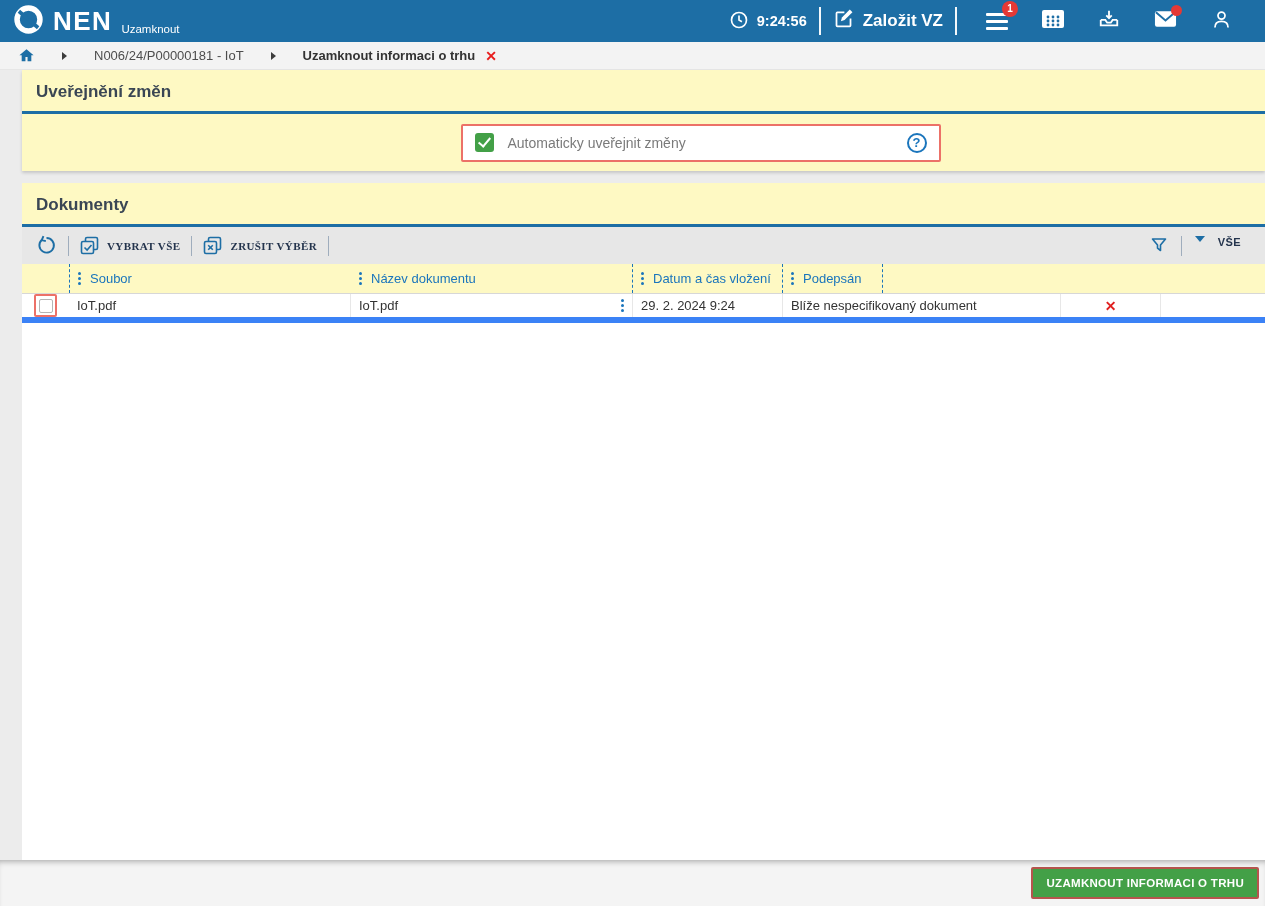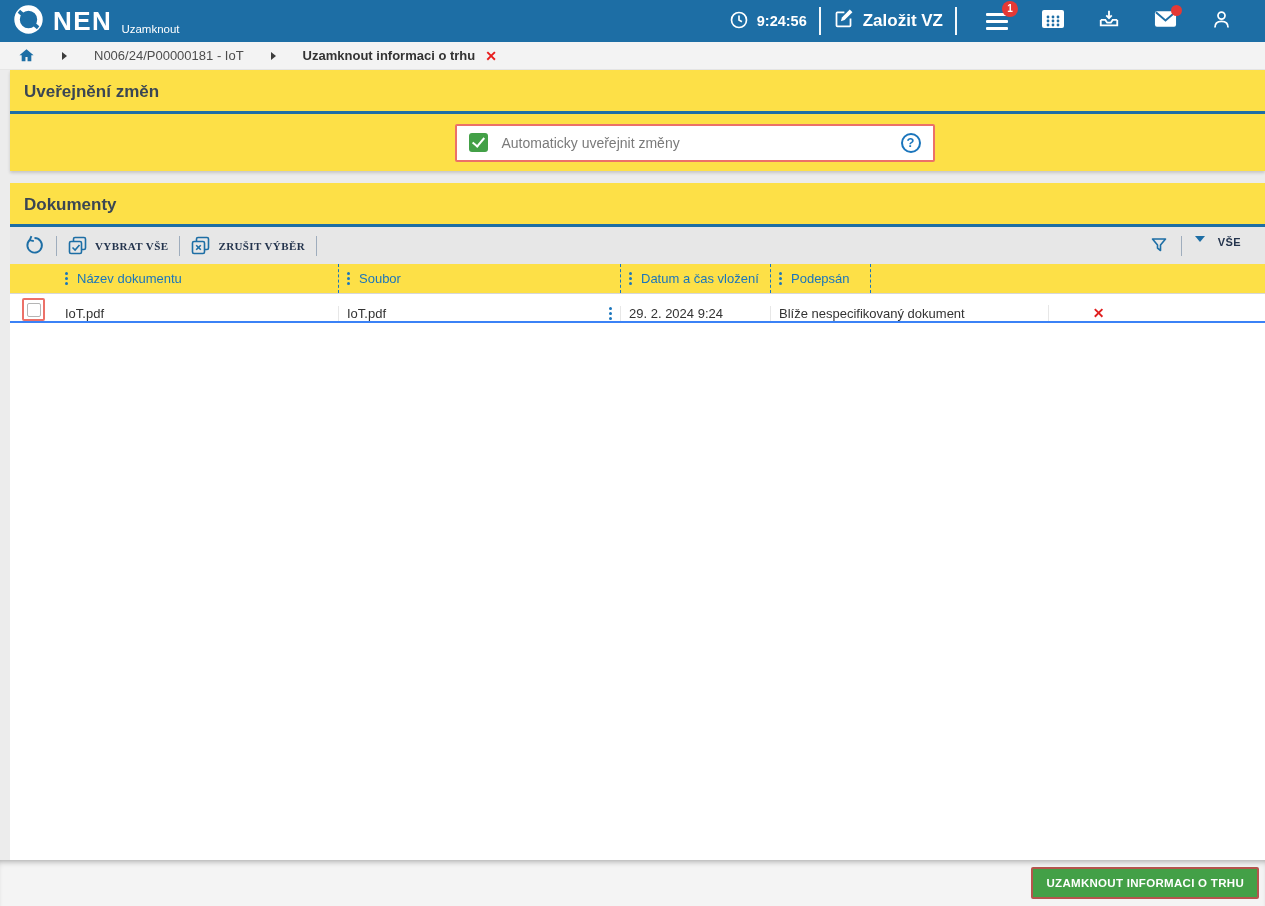--- a/index.html
+++ b/index.html
@@ -36,21 +36,21 @@
     height:28px; background:#f3f3f3; border-bottom:1px solid #e6e6e6;
     display:flex; align-items:center; gap:27px; padding:0 18px; font-size:13px; color:#4d4d4d;
   }
   .tri { width:0; height:0; border-left:5px solid #3c3c3c; border-top:4px solid transparent; border-bottom:4px solid transparent; }
   .crumb { cursor:pointer; }
   .crumb-current { font-weight:700; color:#333; display:flex; align-items:center; gap:10px; }
   .red-x { color:#e81c1c; font-weight:700; font-size:14px; line-height:1; cursor:pointer; }
 
   
   .page { height:790px; background:#ececec; padding-left:10px; display:flex; flex-direction:column; }
-  .sec { background:#fde047; }
+  .sec { background:#fef9c3;margin-left:12px; }
   .sec-head { padding:12px 0 0 14px; font-size:17px; font-weight:700; color:#3a4654; }
   .sec-rule { height:3px; background:#1d6ea5; margin-top:9px; }
   .sec1 { box-shadow:0 2px 3px rgba(0,0,0,.16); }
   .autopub-zone { height:57px; display:flex; align-items:center; justify-content:center; }
   .autopub-box {
     width:480px; height:38px; border:2px solid #ec7168; border-radius:2px;
     display:flex; align-items:center; padding:0 12px; transform:translateX(57px); background:#fff;
   }
   .cb-green { width:19px; height:19px; background:#43a047; border-radius:3px; position:relative; cursor:pointer; flex:0 0 auto; }
   .cb-green::after {
@@ -71,21 +71,21 @@
   .tb-left { display:flex; align-items:center; gap:11px;font-family:Liberation Serif, serif; }
   .tb-btn { display:flex; align-items:center; gap:8px; color:#24344d; font-weight:700; font-size:11px; letter-spacing:.4px; cursor:pointer; }
   .tb-div { width:1px; height:20px; background:#9fadbd; }
   .tb-right { margin-left:auto; display:flex; align-items:flex-start; gap:13px; padding-right:10px; }
   .caret { width:0; height:0; border-left:5px solid transparent; border-right:5px solid transparent; border-top:6px solid #1d6ea5; cursor:pointer; }
 
   
   .thead { height:30px; display:flex; border-bottom:1px solid #d7d7d7; color:#1a75bc; font-size:13px; }
   .th { display:flex; align-items:center; gap:9px; padding:0 8px; border-left:1px dashed #1a75bc; cursor:pointer; }
   .th.nb { border-left:none; }
-  .trow { height:29px; display:flex; border-bottom:2px solid #3b82f6; color:#333; font-size:13px; background:#fff;align-items:flex-end; }
+  .trow { height:29px; display:flex; border-bottom:6px solid #3b82f6; color:#333; font-size:13px; background:#fff; }
   .td { display:flex; align-items:center; padding:0 8px; border-left:1px solid #e7e7e7; }
   .td.nb { border-left:none; }
   .c0 { width:47px; justify-content:center; }
   .c1 { width:281px; }
   .c2 { width:282px; }
   .c3 { width:150px; }
   .c4 { width:278px; }
   .c5 { width:100px; }
   .c6 { flex:1; }
   .td.c5 { justify-content:center; }
@@ -268,35 +268,35 @@
           </svg>
         </span>
         <span class="tb-div"></span>
         <span class="caret"></span>
         <span class="tb-btn">VŠE</span>
       </div>
     </div>
 
     <div class="thead">
       <div class="th nb c0"></div>
+      <div class="th c2">
+        <span class="kebab">
+            <i></i>
+            <i></i>
+            <i></i>
+          </span>
+        <span>Soubor</span>
+      </div>
       <div class="th nb c1">
         <span class="kebab">
             <i></i>
             <i></i>
             <i></i>
           </span>
         <span>Název dokumentu</span>
-      </div>
-      <div class="th c2">
-        <span class="kebab">
-            <i></i>
-            <i></i>
-            <i></i>
-          </span>
-        <span>Soubor</span>
       </div>
       <div class="th c3">
         <span class="kebab">
             <i></i>
             <i></i>
             <i></i>
           </span>
         <span>Datum a čas vložení</span>
       </div>
       <div class="th c5">

